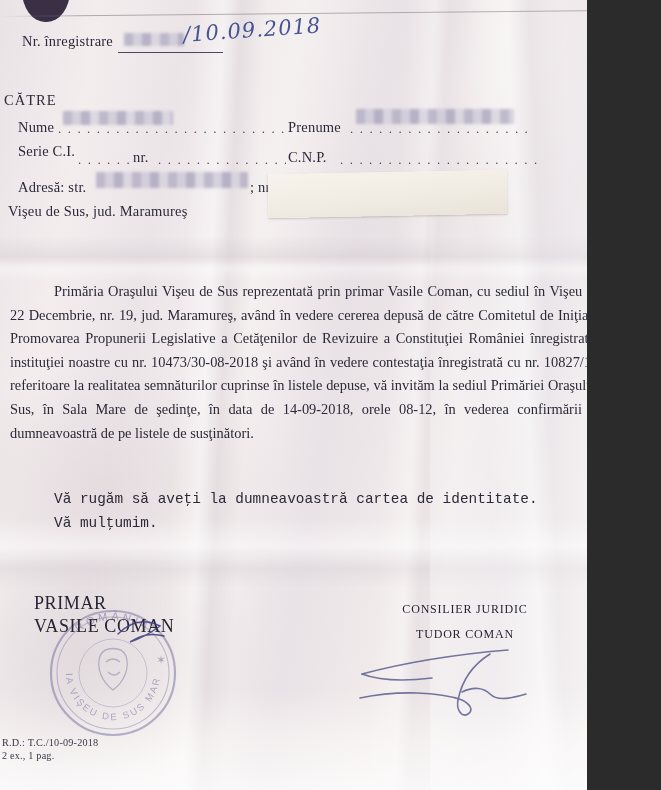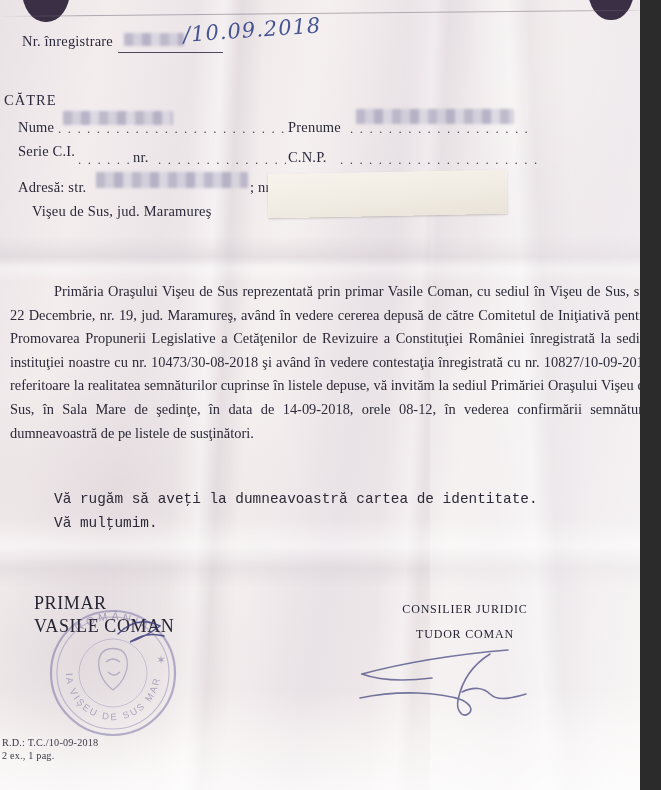--- a/index.html
+++ b/index.html
@@ -2,21 +2,21 @@
 <html><head>
 <meta charset="utf-8">
 <style>
   html, body {
     margin: 0;
     padding: 0;
     background: #2b2b2b;
   }
   .page {
     position: relative;
-    width: 640px;
+    width: 587px;
     height: 790px;
     overflow: hidden;
     font-family: "Liberation Serif", serif;
     background:
       radial-gradient(ellipse 260px 180px at 18% 62%, rgba(222,212,214,0.55) 0%, rgba(222,212,214,0) 70%),
       radial-gradient(ellipse 300px 220px at 82% 30%, rgba(226,218,222,0.5) 0%, rgba(226,218,222,0) 70%),
       linear-gradient(100deg, #eae3e6 0%, #f3edee 14%, #ece5e8 26%, #f5f0f0 42%, #e9e2e6 55%, #f2ecec 70%, #e8e1e5 84%, #f1ebeb 100%);
   }
 
   
@@ -246,21 +246,21 @@
 
   <div class="ink hdr-label" style="left:288px; top:149px;">C.N.P.</div>
   <div class="ink dots" style="left:340px; top:152px; width:200px;">. . . . . . . . . . . . . . . . . . . . . . . . . . . . . . . .</div>
 
   <div class="ink hdr-label" style="left:18px; top:179px;">Adresă: str.</div>
   <div class="redact" style="left:96px; top:172px; width:152px; height:16px;"></div>
   <div class="ink hdr-label" style="left:250px; top:179px;">; nr.</div>
 
   <div class="slip" style="left:268px; top:172px; width:239px; height:44px;"></div>
 
-  <div class="ink hdr-label" style="left:32px; top:203px;text-align:center;">Vişeu de Sus, jud. Maramureş</div>
+  <div class="ink hdr-label" style="left:8px; top:203px;text-align:center;">Vişeu de Sus, jud. Maramureş</div>
 
   <div class="body-block">
     <p class="indent">Primăria Oraşului Vişeu de Sus reprezentată prin primar Vasile Coman, cu sediul în Vişeu de Sus, str. 22 Decembrie, nr. 19, jud. Maramureş, având în vedere cererea depusă de către Comitetul de Iniţiativă pentru Promovarea Propunerii Legislative a Cetăţenilor de Revizuire a Constituţiei României înregistrată la sediul instituţiei noastre cu nr. 10473/30-08-2018 şi având în vedere contestaţia înregistrată cu nr. 10827/10-09-2018 referitoare la realitatea semnăturilor cuprinse în listele depuse, vă invităm la sediul Primăriei Oraşului Vişeu de Sus, în Sala Mare de şedinţe, în data de 14-09-2018, orele 08-12, în vederea confirmării semnăturii dumneavoastră de pe listele de susţinători.</p>
   </div>
 
   <div class="closing">
     <p>Vă rugăm să aveţi la dumneavoastră cartea de identitate.</p>
     <p>Vă mulţumim.</p>
   </div>
 

